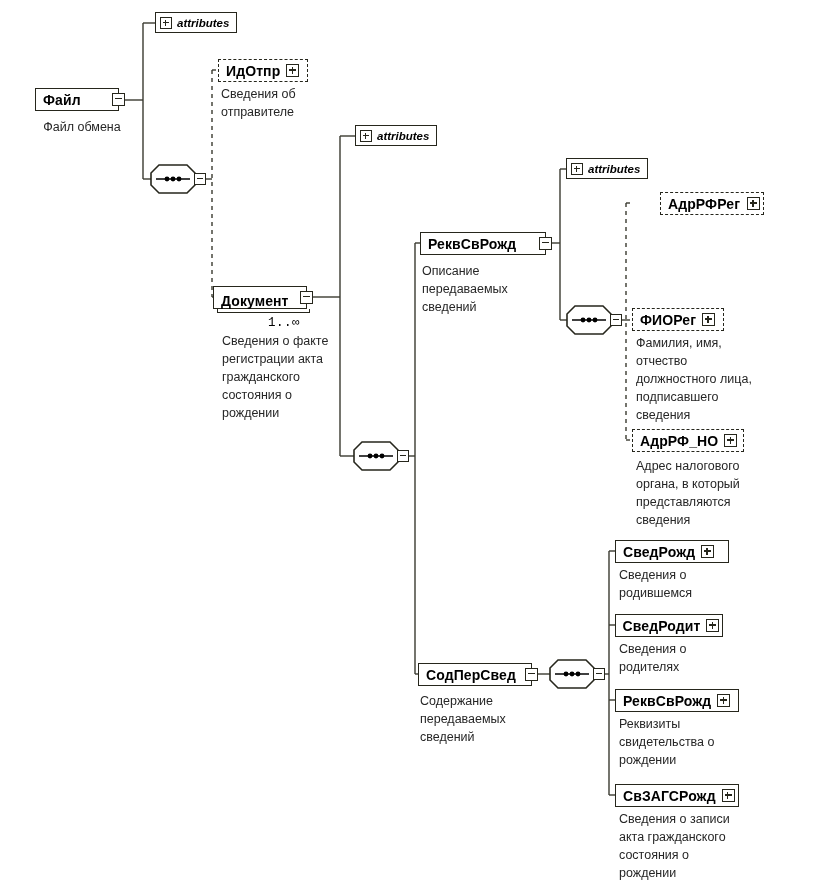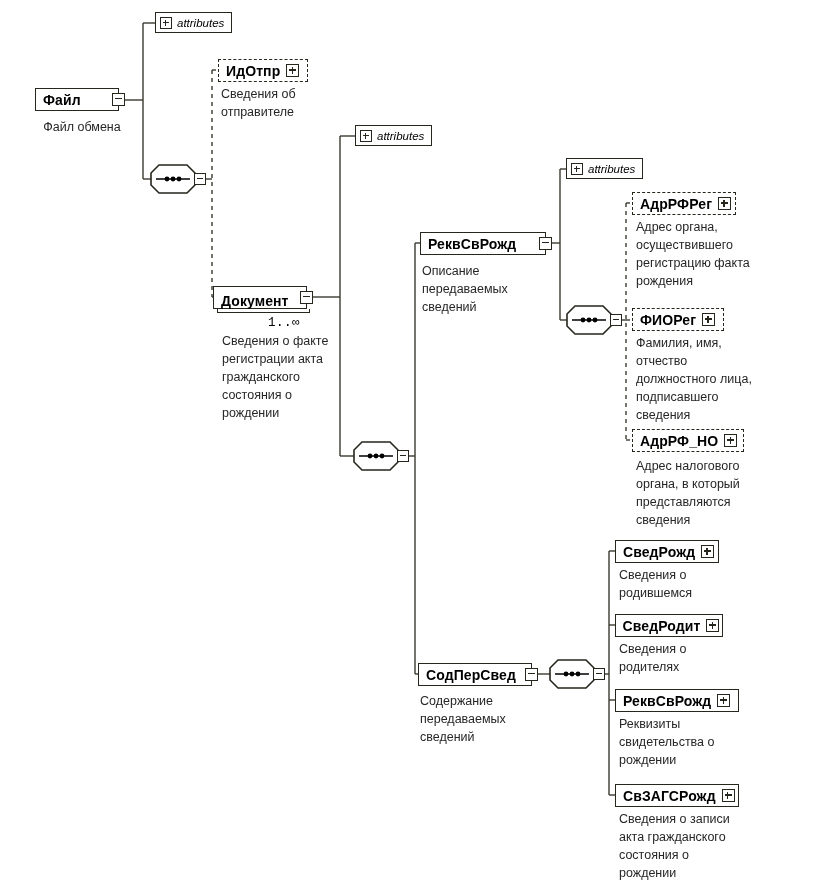--- a/index.html
+++ b/index.html
@@ -123,21 +123,21 @@
     height: 1.3px; background: #26261c;
   }
   .attrbox .ab-ctl::after {
     content: "";
     position: absolute;
     top: 2px; bottom: 2px; left: 4px;
     width: 1.3px; background: #26261c;
   }
   .attrbox .ab-label {
     font-style: italic;
-    font-weight: normal;
+    font-weight: bold;
     font-size: 11.5px;
     color: #000;
   }
 
   
   .desc {
     position: absolute;
     font-size: 12.5px;
     line-height: 18px;
     color: #262626;
@@ -301,28 +301,24 @@
     <svg class="body" viewBox="0 0 46 30">
       <polygon points="9,1 37,1 45,9 45,21 37,29 9,29 1,21 1,9" fill="#ffffff" stroke="#26261c" stroke-width="1.6"></polygon>
       <line x1="6" y1="15" x2="40" y2="15" stroke="#000" stroke-width="1.6"></line>
       <circle cx="17" cy="15" r="2.4" fill="#000"></circle>
       <circle cx="23" cy="15" r="2.4" fill="#000"></circle>
       <circle cx="29" cy="15" r="2.4" fill="#000"></circle>
     </svg>
     <span class="sqctl"></span>
   </div>
 
-  <div class="node optional" style="left:632px; top:192px; width:104px;">
+  <div class="node optional" style="left:660px; top:192px; width:104px;justify-content:space-between;">
     <span class="nm">АдрРФРег</span>
     <span class="ctl-in plus"></span>
   </div>
-  <div class="desc" style="left:636px; top:218px; width:170px;">Адрес органа,
-осуществившего
-регистрацию факта
-рождения</div>
 
   <div class="node optional" style="left:632px; top:308px; width:92px;">
     <span class="nm">ФИОРег</span>
     <span class="ctl-in plus"></span>
   </div>
   <div class="desc" style="left:636px; top:334px; width:172px;">Фамилия, имя,
 отчество
 должностного лица,
 подписавшего
 сведения</div>
@@ -348,21 +344,21 @@
     <svg class="body" viewBox="0 0 46 30">
       <polygon points="9,1 37,1 45,9 45,21 37,29 9,29 1,21 1,9" fill="#ffffff" stroke="#26261c" stroke-width="1.6"></polygon>
       <line x1="6" y1="15" x2="40" y2="15" stroke="#000" stroke-width="1.6"></line>
       <circle cx="17" cy="15" r="2.4" fill="#000"></circle>
       <circle cx="23" cy="15" r="2.4" fill="#000"></circle>
       <circle cx="29" cy="15" r="2.4" fill="#000"></circle>
     </svg>
     <span class="sqctl"></span>
   </div>
 
-  <div class="node" style="left:615px; top:540px; width:104px;">
+  <div class="node" style="left:615px; top:540px; width:114px;">
     <span class="nm">СведРожд</span>
     <span class="ctl-in plus"></span>
   </div>
   <div class="desc" style="left:619px; top:566px; width:172px;">Сведения о
 родившемся</div>
 
   <div class="node" style="left:615px; top:614px; width:108px;justify-content:center;">
     <span class="nm">СведРодит</span>
     <span class="ctl-in plus"></span>
   </div>

